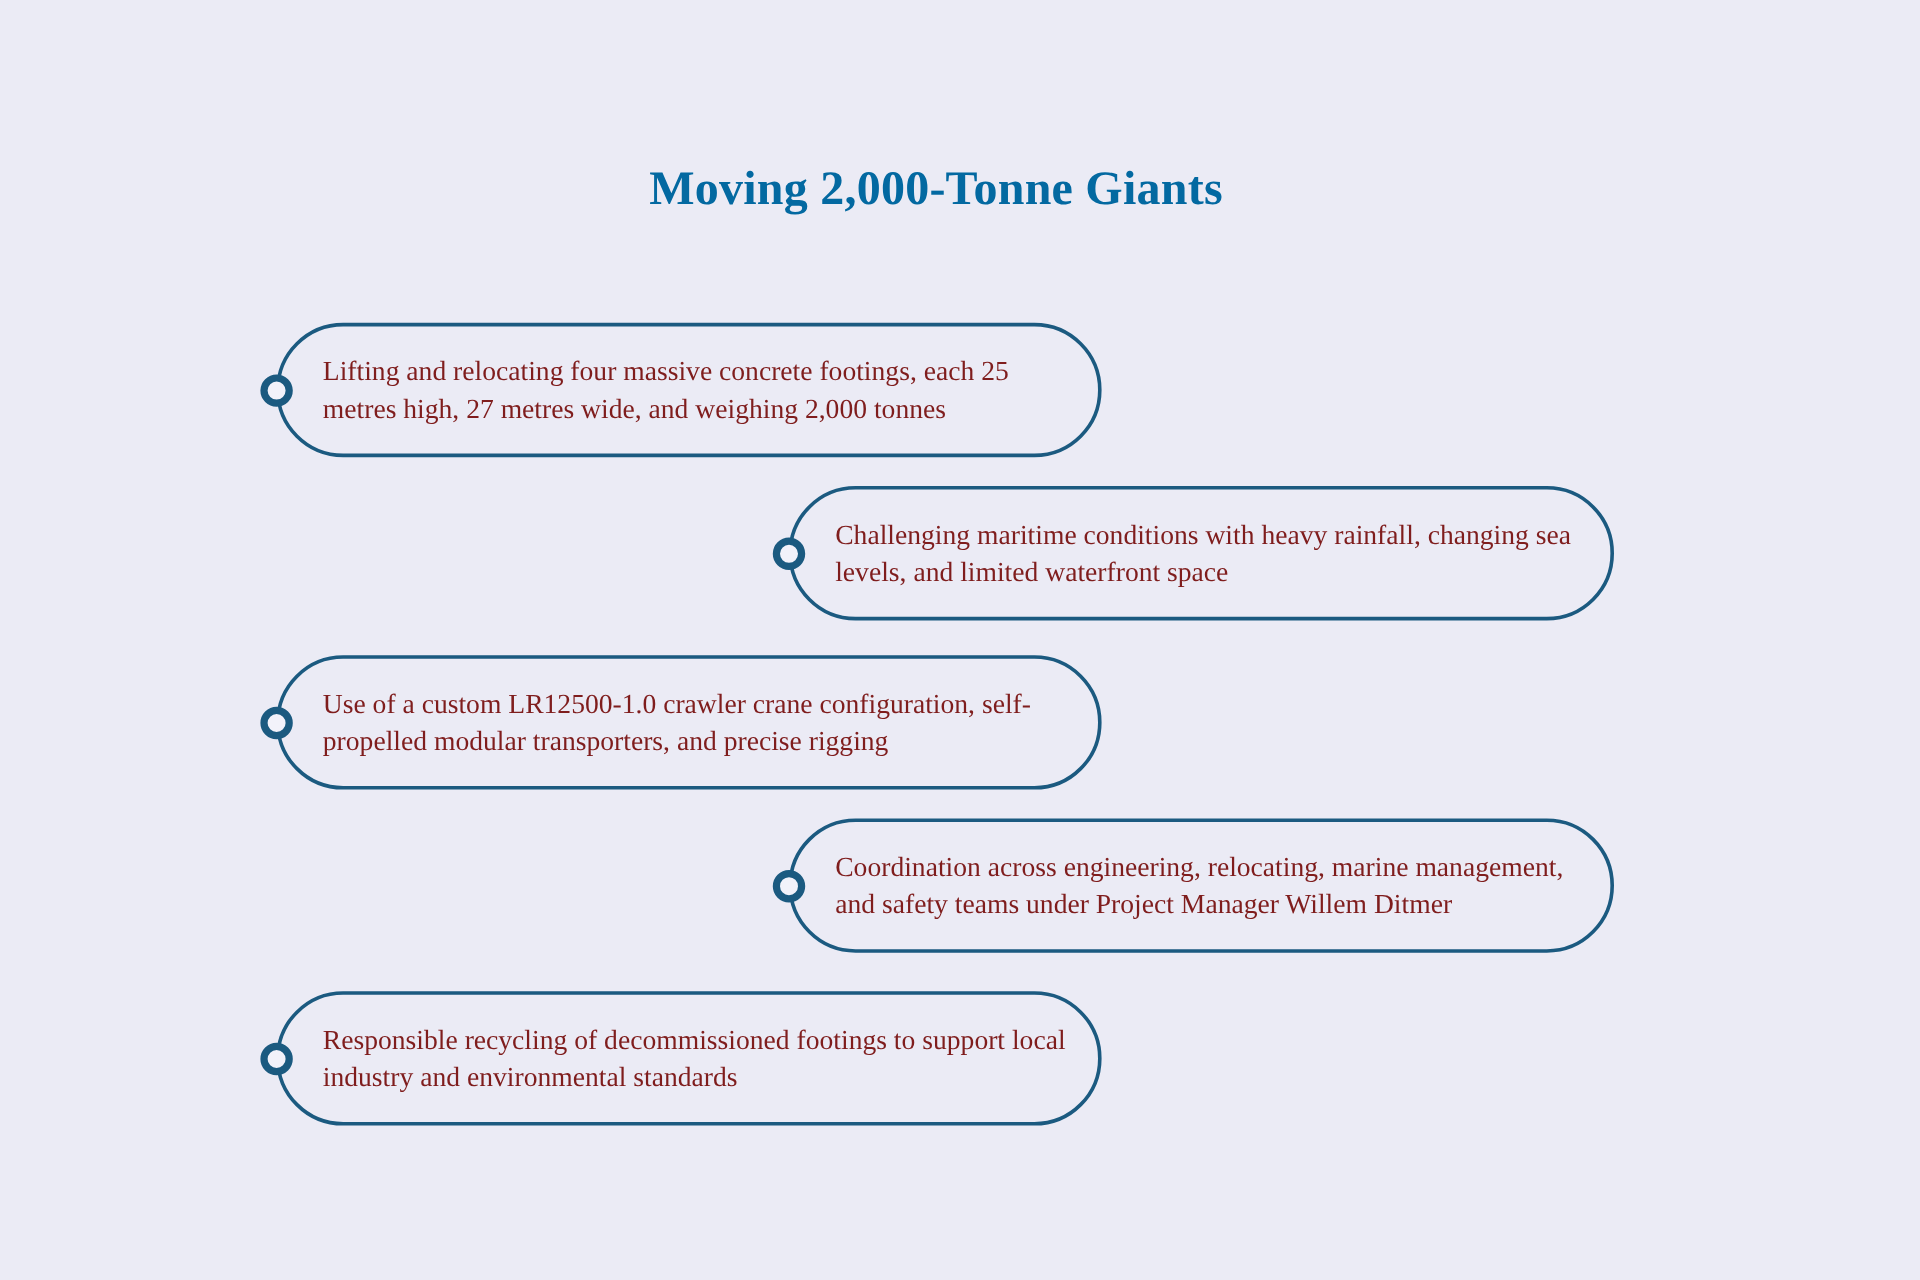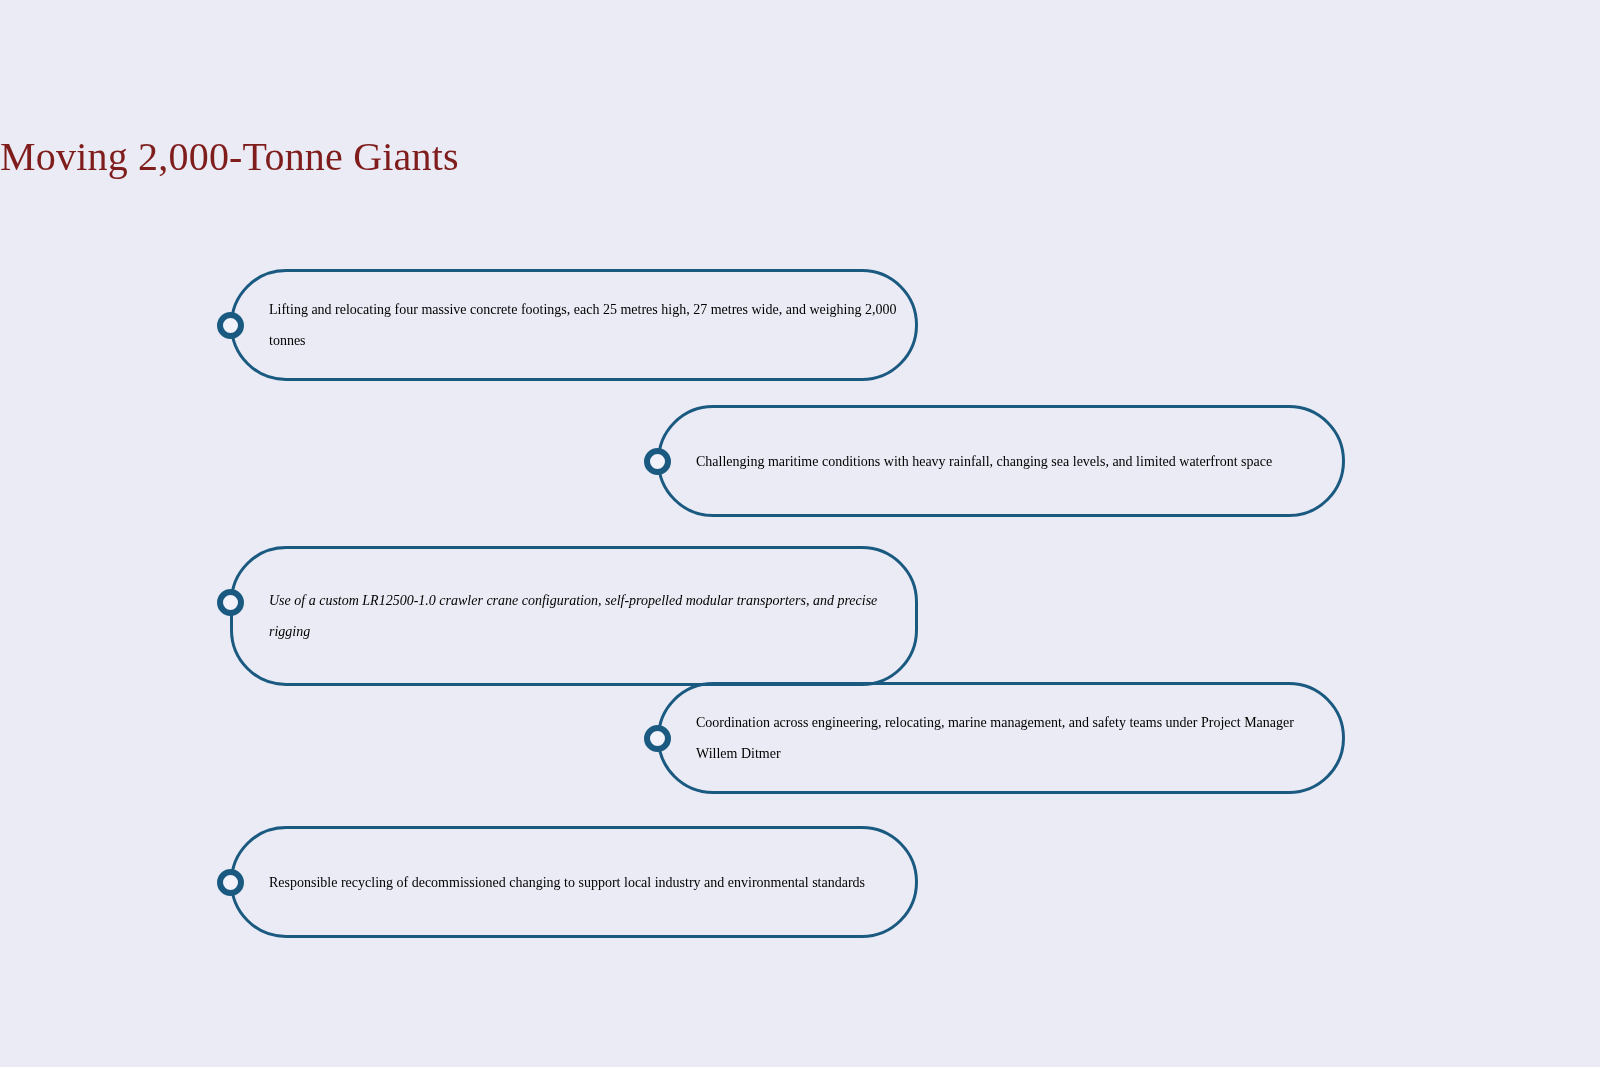--- a/index.html
+++ b/index.html
@@ -21,44 +21,45 @@
     width: 1600px;
     height: 1067px;
   }
 
   
   #page-title {
     position: absolute;
     left: 0;
     top: 133px;
     width: 1560px;
+    text-align: center;
     font-family: "Liberation Serif", "DejaVu Serif", serif;
-    font-weight: normal;
+    font-weight: bold;
     font-size: 40px;
     line-height: 48px;
-    color: #7f1d1d;
+    color: #0369a1;
     letter-spacing: 0.2px;
     white-space: nowrap;
   }
 
   
   .bubble {
     position: absolute;
     box-sizing: border-box;
     background: transparent;
     border: 3px solid #1b5a80;
     display: flex;
     align-items: center;
   }
 
   .bubble-text {
     font-family: "Liberation Serif", "DejaVu Serif", serif;
-    font-size: 14px;
+    font-size: 23px;
     line-height: 31px;
-    color: #000000;
+    color: #7f1d1d;
     padding-left: 36px;
     padding-right: 12px;
     width: 100%;
     box-sizing: border-box;
   }
 
   
   .node-marker {
     position: absolute;
     width: 27px;
@@ -78,27 +79,27 @@
 
   <div id="bubble-layer">
       <div class="bubble" style="left: 230px; top: 269px; width: 688px; height: 112px; border-radius: 56px;">
         <div class="bubble-text">Lifting and relocating four massive concrete footings, each 25 metres high, 27 metres wide, and weighing 2,000 tonnes</div>
       </div>
       <div class="node-marker" style="left: 217px; top: 312px;"></div>
       <div class="bubble" style="left: 657px; top: 405px; width: 688px; height: 112px; border-radius: 56px; justify-content: center;">
         <div class="bubble-text">Challenging maritime conditions with heavy rainfall, changing sea levels, and limited waterfront space</div>
       </div>
       <div class="node-marker" style="left: 644px; top: 448px;"></div>
-      <div class="bubble" style="left: 230px; top: 546px; width: 688px; height: 140px; border-radius: 56px; font-style: italic;">
+      <div class="bubble" style="left: 230px; top: 546px; width: 688px; height: 112px; border-radius: 56px;">
         <div class="bubble-text">Use of a custom LR12500-1.0 crawler crane configuration, self-propelled modular transporters, and precise rigging</div>
       </div>
       <div class="node-marker" style="left: 217px; top: 589px;"></div>
       <div class="bubble" style="left: 657px; top: 682px; width: 688px; height: 112px; border-radius: 56px;">
         <div class="bubble-text">Coordination across engineering, relocating, marine management, and safety teams under Project Manager Willem Ditmer</div>
       </div>
       <div class="node-marker" style="left: 644px; top: 725px;"></div>
       <div class="bubble" style="left: 230px; top: 826px; width: 688px; height: 112px; border-radius: 56px;">
-        <div class="bubble-text">Responsible recycling of decommissioned changing to support local industry and environmental standards</div>
+        <div class="bubble-text">Responsible recycling of decommissioned footings to support local industry and environmental standards</div>
       </div>
       <div class="node-marker" style="left: 217px; top: 869px;"></div>
     </div>
 
 </div>
 
 </body></html>

